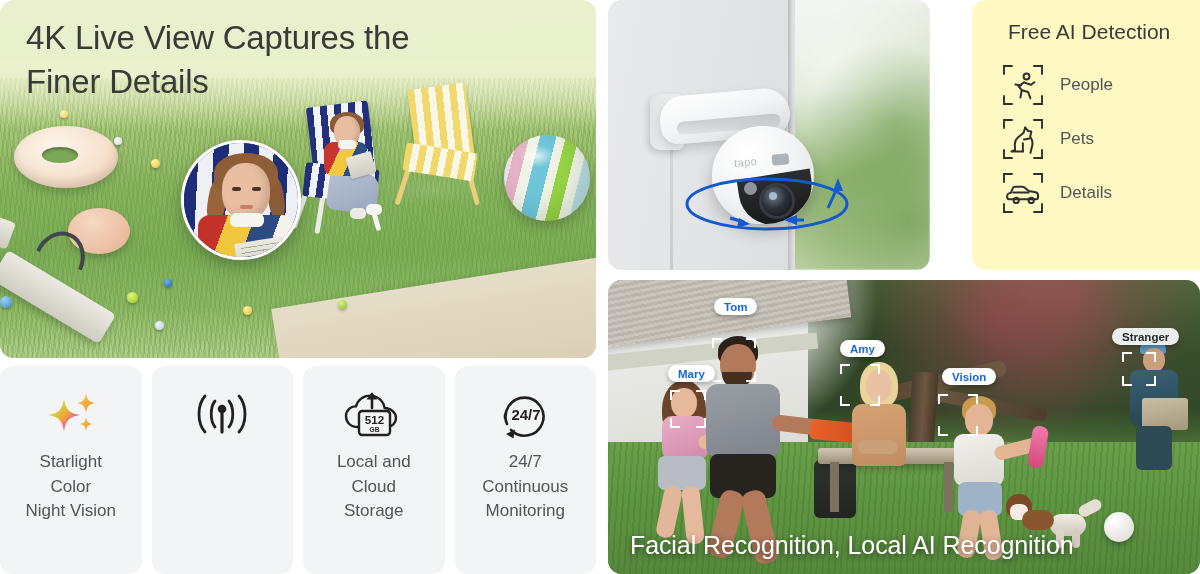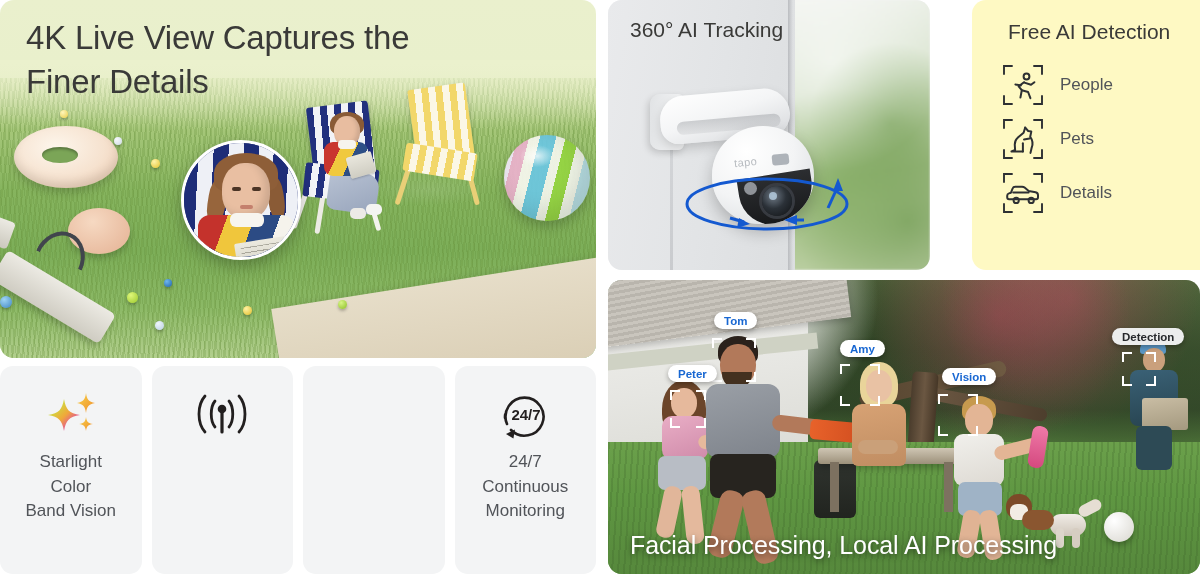--- a/index.html
+++ b/index.html
@@ -340,21 +340,20 @@
     <svg class="orbit" viewBox="0 0 178 68">
       <ellipse cx="89" cy="36" rx="80" ry="25" fill="none" stroke="#1459d0" stroke-width="3"></ellipse>
       <path d="M150 40 L160 18" fill="none" stroke="#1459d0" stroke-width="3"></path>
       <path d="M160 10 l5 13 l-10 0 z" fill="#1459d0"></path>
       <path d="M126 52 l-14 0" fill="none" stroke="#1459d0" stroke-width="3"></path>
       <path d="M106 52 l13 -5 l0 10 z" fill="#1459d0"></path>
       <path d="M52 50 l14 4" fill="none" stroke="#1459d0" stroke-width="3"></path>
       <path d="M72 56 l-13 4 l2 -10 z" fill="#1459d0"></path>
     </svg>
 
-    <div class="tk-title">360° AI Tracking</div>
   </div>
 
   <div class="panel" id="detection">
     <div class="det-title">Free AI Detection</div>
     <div class="det-list">
 
       <div class="det-row">
         <svg width="42" height="42" viewBox="0 0 42 42">
           <g fill="none" stroke="#2d3033" stroke-width="1.9" stroke-linecap="round">
             <path d="M2 10V2h8M32 2h8v8M40 32v8h-8M10 40H2v-8"></path>
@@ -479,29 +478,29 @@
     </div>
 
     <div style="position:absolute;left:496px;top:232px;width:30px;height:30px;border-radius:50%;background:radial-gradient(circle at 34% 30%,#ffffff,#d8d6cf);box-shadow:0 3px 6px rgba(0,0,0,.3);"></div>
 
     <div class="face-frame" style="left:104px;top:58px;width:44px;height:44px;">
       <i class="tl"></i>
         <i class="tr"></i>
         <i class="bl"></i>
         <i class="br"></i>
     </div>
-    <div class="name-pill" style="left:106px;top:32px;">Tom</div>
+    <div class="name-pill" style="left:106px;top:18px;">Tom</div>
 
     <div class="face-frame" style="left:62px;top:110px;width:36px;height:38px;">
       <i class="tl"></i>
         <i class="tr"></i>
         <i class="bl"></i>
         <i class="br"></i>
     </div>
-    <div class="name-pill" style="left:60px;top:85px;">Peter</div>
+    <div class="name-pill" style="left:60px;top:85px;">Mary</div>
 
     <div class="face-frame" style="left:232px;top:84px;width:40px;height:42px;">
       <i class="tl"></i>
         <i class="tr"></i>
         <i class="bl"></i>
         <i class="br"></i>
     </div>
     <div class="name-pill" style="left:232px;top:60px;">Amy</div>
 
     <div class="face-frame" style="left:330px;top:114px;width:40px;height:42px;">
@@ -511,23 +510,23 @@
         <i class="br"></i>
     </div>
     <div class="name-pill" style="left:334px;top:88px;">Vision</div>
 
     <div class="face-frame" style="left:514px;top:72px;width:34px;height:34px;">
       <i class="tl"></i>
         <i class="tr"></i>
         <i class="bl"></i>
         <i class="br"></i>
     </div>
-    <div class="name-pill stranger" style="left:504px;top:48px;">Detection</div>
-
-    <div class="faces-caption">Facial Processing, Local AI Processing</div>
+    <div class="name-pill stranger" style="left:504px;top:48px;">Stranger</div>
+
+    <div class="faces-caption">Facial Recognition, Local AI Recognition</div>
   </div>
 
   <div class="cards">
 
     <div class="card">
       <div class="card-icon">
         <svg width="56" height="48" viewBox="0 0 56 48">
           <defs>
             <linearGradient id="gstar" x1="0" y1="0" x2="1" y2="1">
               <stop offset="0%" stop-color="#3ec48a"></stop>
@@ -541,39 +540,53 @@
                 <stop offset="100%" stop-color="#ef8a2a"></stop>
             </linearGradient>
           </defs>
           <path d="M21 8 C23 19 26 22 37 24 C26 26 23 29 21 40 C19 29 16 26 5 24 C16 22 19 19 21 8 Z" fill="url(#gstar)"></path>
           <path d="M43 2 C44 9 45.5 10.5 52 12 C45.5 13.5 44 15 43 22 C42 15 40.5 13.5 34 12 C40.5 10.5 42 9 43 2 Z" fill="url(#gsm)"></path>
           <path d="M43 26 C43.8 31 45 32.2 50 33 C45 33.8 43.8 35 43 40 C42.2 35 41 33.8 36 33 C41 32.2 42.2 31 43 26 Z" fill="url(#gsm)"></path>
         </svg>
       </div>
       <div class="card-label">Starlight
 Color
-Band Vision</div>
+Night Vision</div>
     </div>
 
     <div class="card">
       <div class="card-icon">
         <svg width="62" height="46" viewBox="0 0 62 46">
           <g fill="none" stroke="#221f1f" stroke-width="2.8" stroke-linecap="round">
             <path d="M24 9 C19 15 19 29 24 35"></path>
             <path d="M14 4 C6 13 6 31 14 40"></path>
             <path d="M38 9 C43 15 43 29 38 35"></path>
             <path d="M48 4 C56 13 56 31 48 40"></path>
           </g>
           <circle cx="31" cy="17" r="4.3" fill="#221f1f"></circle>
           <path d="M31 20 L31 40" stroke="#221f1f" stroke-width="3.2" stroke-linecap="round"></path>
         </svg>
       </div>
     </div>
 
     <div class="card">
+      <div class="card-icon">
+        <svg width="64" height="48" viewBox="0 0 64 48">
+          <path d="M16 36 C8 36 4 31 4 25 C4 19 9 15 14 15.4 C15.6 9 21.4 4.6 28 4.6 C35.4 4.6 41.6 10 42.6 17 C49 17.2 54 21.6 54 27 C54 32 50 36 45 36" fill="none" stroke="#221f1f" stroke-width="2.4" stroke-linejoin="round" stroke-linecap="round"></path>
+          <path d="M30 17 L30 3" fill="none" stroke="#221f1f" stroke-width="2.6" stroke-linecap="round"></path>
+          <path d="M30 1.6 l5.4 7 l-10.8 0 z" fill="#221f1f"></path>
+          <rect x="17" y="20" width="31" height="24" rx="3.2" fill="#f3f4f5" stroke="#221f1f" stroke-width="2.4"></rect>
+          <path d="M44.8 20 L48 23.6 L48 20 Z" fill="#221f1f"></path>
+          <text x="32.5" y="33" text-anchor="middle" font-family="Liberation Sans, sans-serif" font-size="11.6" font-weight="bold" fill="#221f1f">512</text>
+          <text x="32.5" y="41" text-anchor="middle" font-family="Liberation Sans, sans-serif" font-size="6.6" font-weight="bold" fill="#221f1f">GB</text>
+        </svg>
+      </div>
+      <div class="card-label">Local and
+Cloud
+Storage</div>
     </div>
 
     <div class="card">
       <div class="card-icon">
         <svg width="56" height="50" viewBox="0 0 56 50">
           <path d="M10 34 A19 19 0 1 1 14 40" fill="none" stroke="#221f1f" stroke-width="2.6" stroke-linecap="round"></path>
           <path d="M8 28 A19 19 0 0 1 8.4 23" fill="none" stroke="#221f1f" stroke-width="2.6" stroke-linecap="round" stroke-dasharray="3.4 4.2"></path>
           <path d="M9 44 l9 -4.4 l-1.6 9 z" fill="#221f1f"></path>
           <text x="29" y="30" text-anchor="middle" font-family="Liberation Sans, sans-serif" font-size="15" font-weight="bold" fill="#221f1f">24/7</text>
         </svg>

